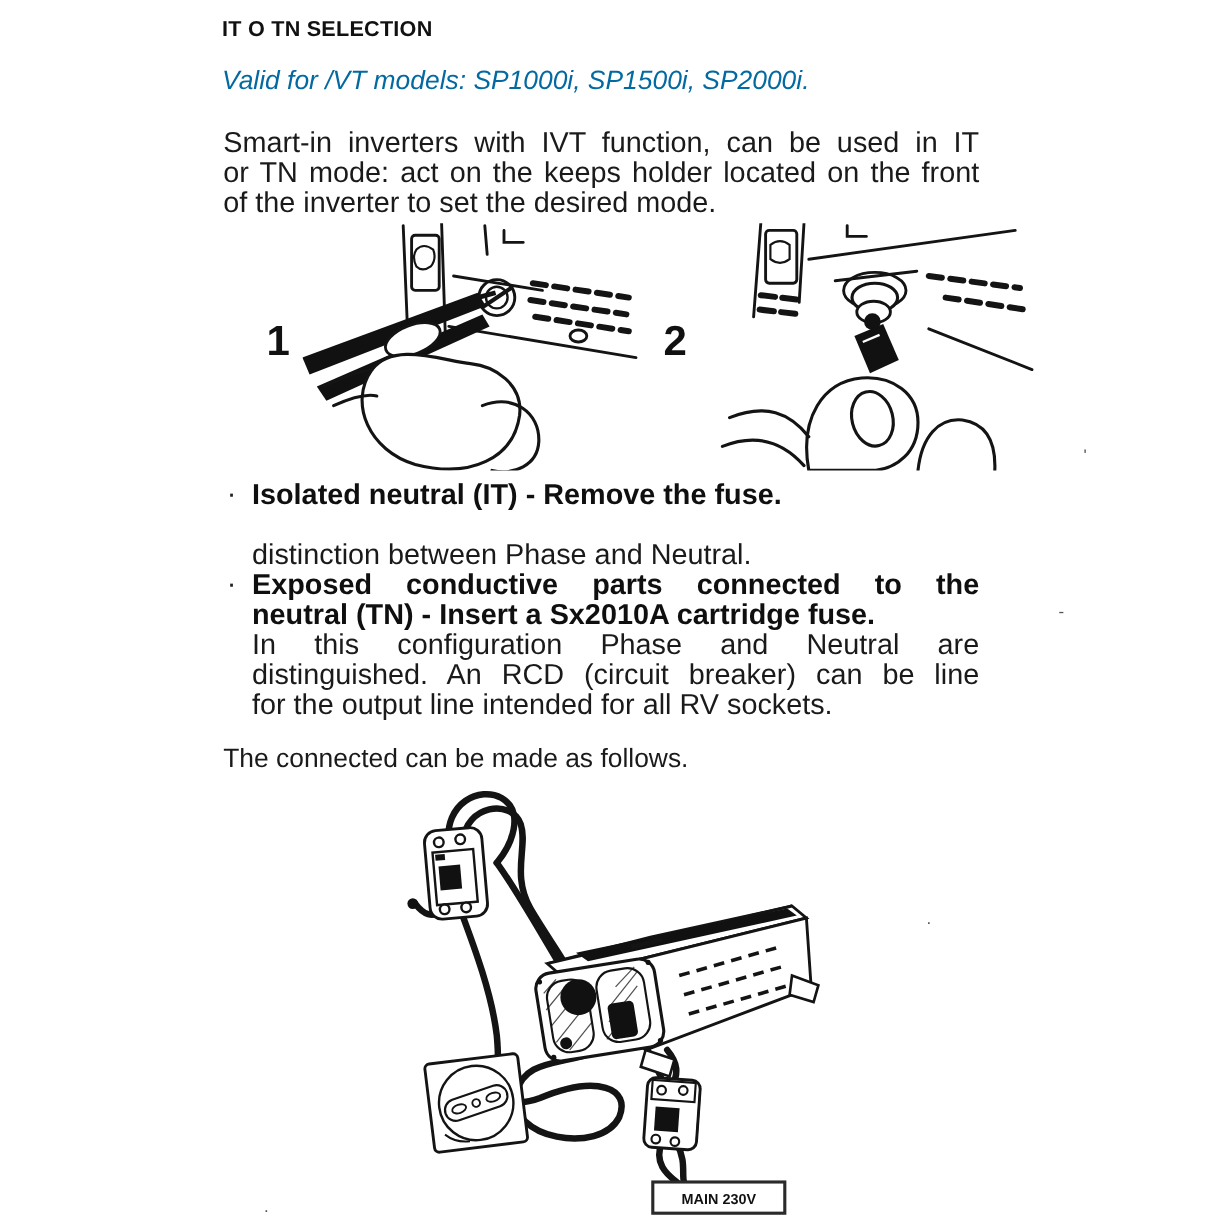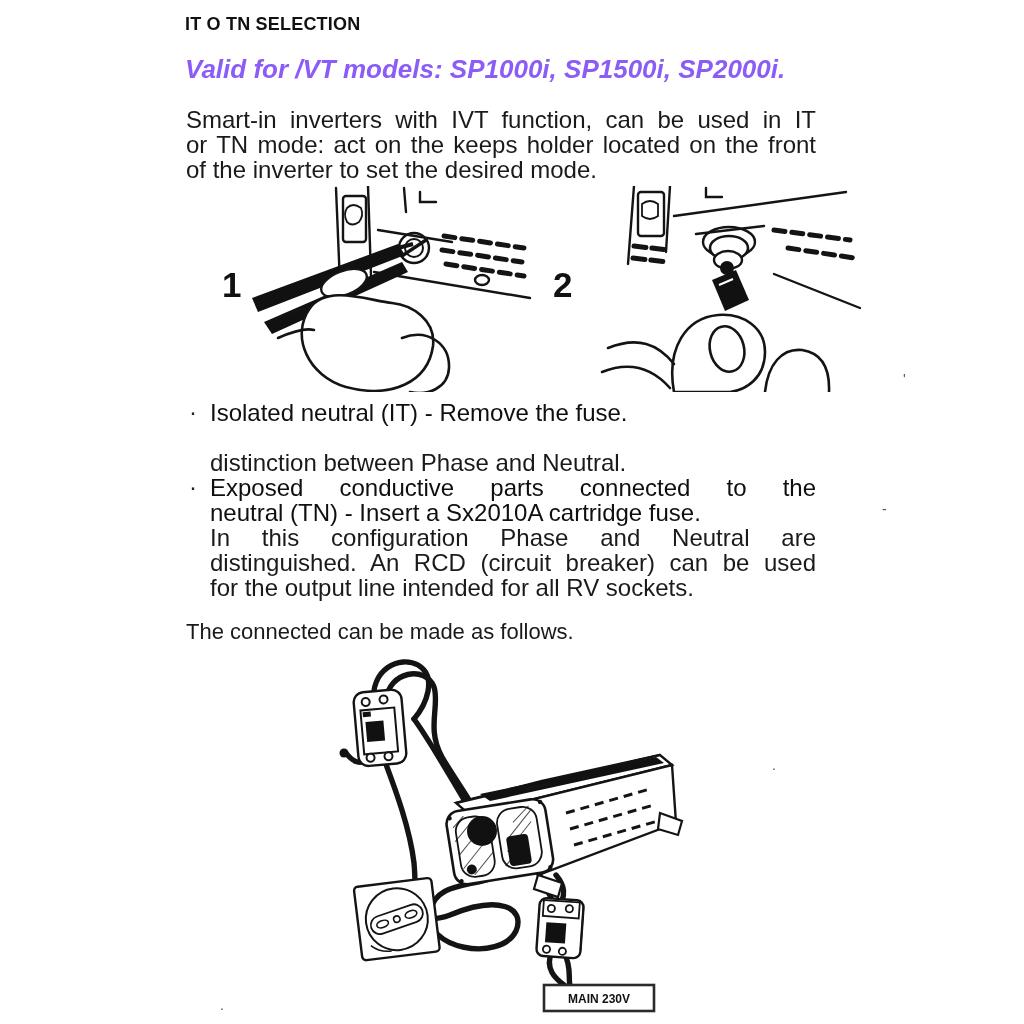--- a/index.html
+++ b/index.html
@@ -5,28 +5,28 @@
   html,body{margin:0;padding:0;background:#ffffff;}
   .page{
     position:relative;width:1024px;height:1024px;background:#ffffff;overflow:hidden;
     font-family:"Liberation Sans", sans-serif;color:#161616;
   }
   .abs{position:absolute;}
   .title{
     left:185px;top:14px;font-size:18px;font-weight:800;letter-spacing:.2px;color:#111;
   }
   .subtitle{
-    left:185px;top:54px;font-size:26px;font-style:italic;font-weight:700;color:#8b5cf6;
+    left:185px;top:54px;font-size:22px;font-style:italic;font-weight:400;color:#0369a1;
   }
   .tline{
     left:186px;width:630px;font-size:24px;line-height:25px;color:#1a1a1a;white-space:nowrap;
   }
   .just{text-align:justify;text-align-last:justify;white-space:normal;}
   .bline{left:210px;width:606px;}
-  .bold{font-weight:400;color:#0f0f0f;}
+  .bold{font-weight:700;color:#0f0f0f;}
   .bullet-dot{
     left:189px;width:10px;height:10px;font-size:24px;line-height:10px;color:#222;
   }
   .fig-num{
     font-size:35px;font-weight:800;color:#111;
   }
   .conn{left:186px;top:619px;font-size:22px;color:#1a1a1a;}
   .artifact{color:#555;font-size:14px;line-height:14px;}
   svg{display:block;}
   .lbl{font-family:"Liberation Sans",sans-serif;font-weight:700;}
@@ -127,21 +127,21 @@
   </svg>
 
   <div class="abs bullet-dot" style="top:407px">·</div>
   <div class="abs tline bline bold" style="top:400px">Isolated neutral (IT) - Remove the fuse.</div>
   <div class="abs tline bline" style="top:450px">distinction between Phase and Neutral.</div>
 
   <div class="abs bullet-dot" style="top:482px">·</div>
   <div class="abs tline bline bold just" style="top:475px">Exposed conductive parts connected to the</div>
   <div class="abs tline bline bold" style="top:500px">neutral (TN) - Insert a Sx2010A cartridge fuse.</div>
   <div class="abs tline bline just" style="top:525px">In this configuration Phase and Neutral are</div>
-  <div class="abs tline bline just" style="top:550px">distinguished. An RCD (circuit breaker) can be used</div>
+  <div class="abs tline bline just" style="top:550px">distinguished. An RCD (circuit breaker) can be line</div>
   <div class="abs tline bline" style="top:575px">for the output line intended for all RV sockets.</div>
 
   <div class="abs conn">The connected can be made as follows.</div>
 
   <svg class="abs" style="left:330px;top:653px" width="360" height="366" viewBox="0 0 360 366">
 
     <g stroke="#141414" fill="none" stroke-width="5.4" stroke-linecap="round">
 
       <path d="M44,50 C40,16 70,2 88,12 C108,24 96,52 84,66"></path>
       <path d="M56,48 C58,18 96,12 104,34 C110,52 96,76 112,104 C126,128 140,146 150,166"></path>

